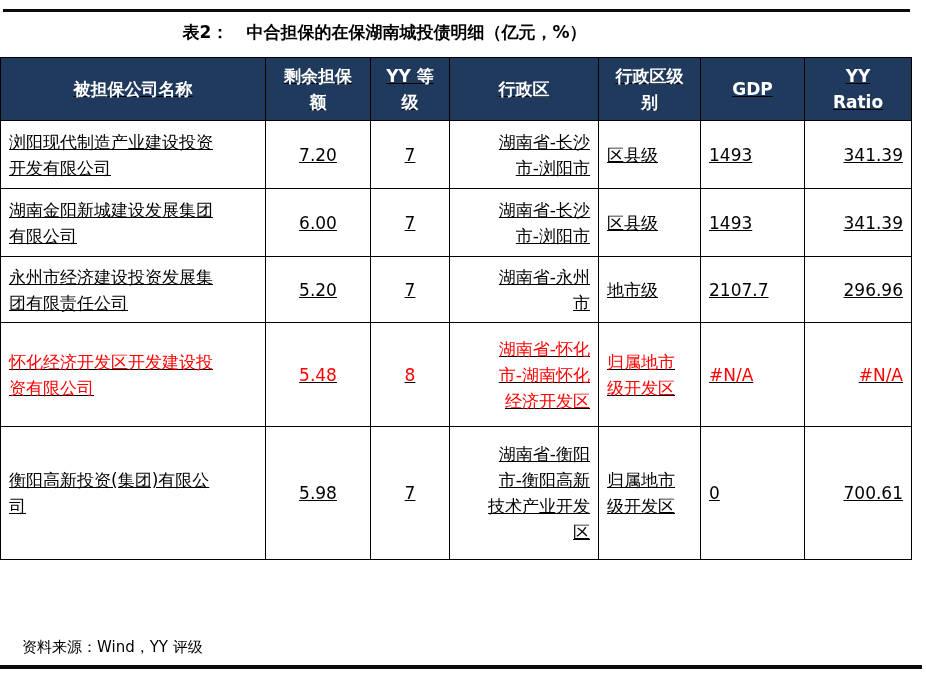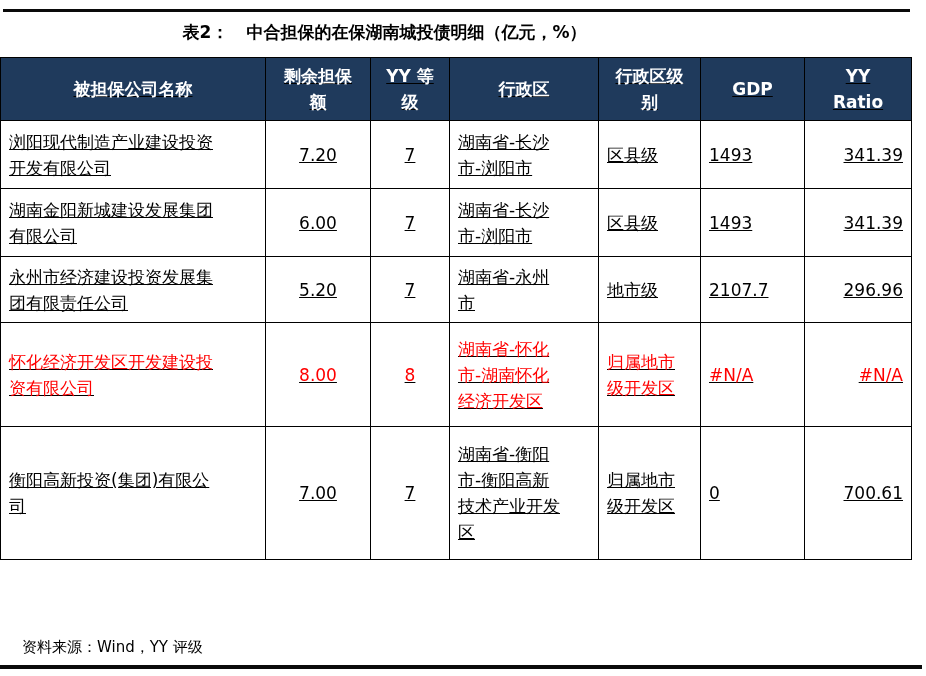--- a/index.html
+++ b/index.html
@@ -58,21 +58,21 @@
   table.guarantee-table thead th {
     background: #1f3a5c;
     color: #ffffff;
     font-weight: bold;
     text-align: center;
     height: 54px;
   }
   td.c-name   { text-align: left; }
   td.c-amount { text-align: center; }
   td.c-rating { text-align: center; }
-  td.c-region { text-align: left; }
+  td.c-region { text-align: right; }
   td.c-level  { text-align: left; margin-top: 17px; }
   td.c-gdp    { text-align: left; }
   td.c-ratio  { text-align: right; }
   tr.r1, tr.r2 { height: 68px; padding-left: 8px; }
   tr.r3 { height: 66px; }
   tr.r4 { height: 69px; }
   tr.r5 { height: 104px; }
   tr.r6 { height: 133px; }
   tr.highlight-row td { color: #ff0000; }
   .u-suffix { text-decoration: underline; }
@@ -158,34 +158,34 @@
         <td class="c-rating">7</td>
         <td class="c-region"><span>湖南省-永州
 市</span><span class="u-suffix"></span></td>
         <td class="c-level">地市级</td>
         <td class="c-gdp">2107.7</td>
         <td class="c-ratio">296.96</td>
       </tr>
       <tr class="r5 highlight-row">
         <td class="c-name">怀化经济开发区开发建设投
 资有限公司</td>
-        <td class="c-amount">8.00</td>
+        <td class="c-amount">5.48</td>
         <td class="c-rating">8</td>
         <td class="c-region"><span>湖南省-怀化
 市-湖南怀化
 经济开发区</span><span class="u-suffix"></span></td>
         <td class="c-level">归属地市
 级开发区</td>
         <td class="c-gdp">#N/A</td>
         <td class="c-ratio">#N/A</td>
       </tr>
       <tr class="r6">
         <td class="c-name">衡阳高新投资(集团)有限公
 司</td>
-        <td class="c-amount">7.00</td>
+        <td class="c-amount">5.98</td>
         <td class="c-rating">7</td>
         <td class="c-region"><span>湖南省-衡阳
 市-衡阳高新
 技术产业开发
 </span><span class="u-suffix">区</span></td>
         <td class="c-level">归属地市
 级开发区</td>
         <td class="c-gdp">0</td>
         <td class="c-ratio">700.61</td>
       </tr>

